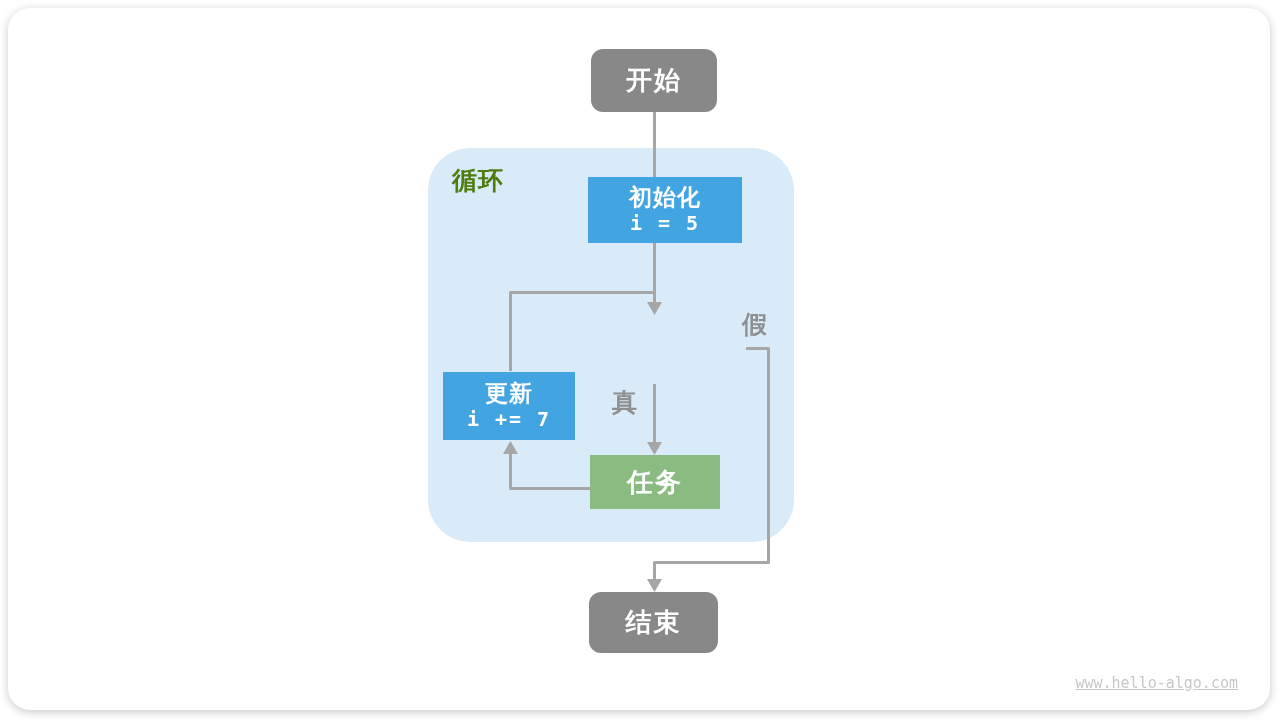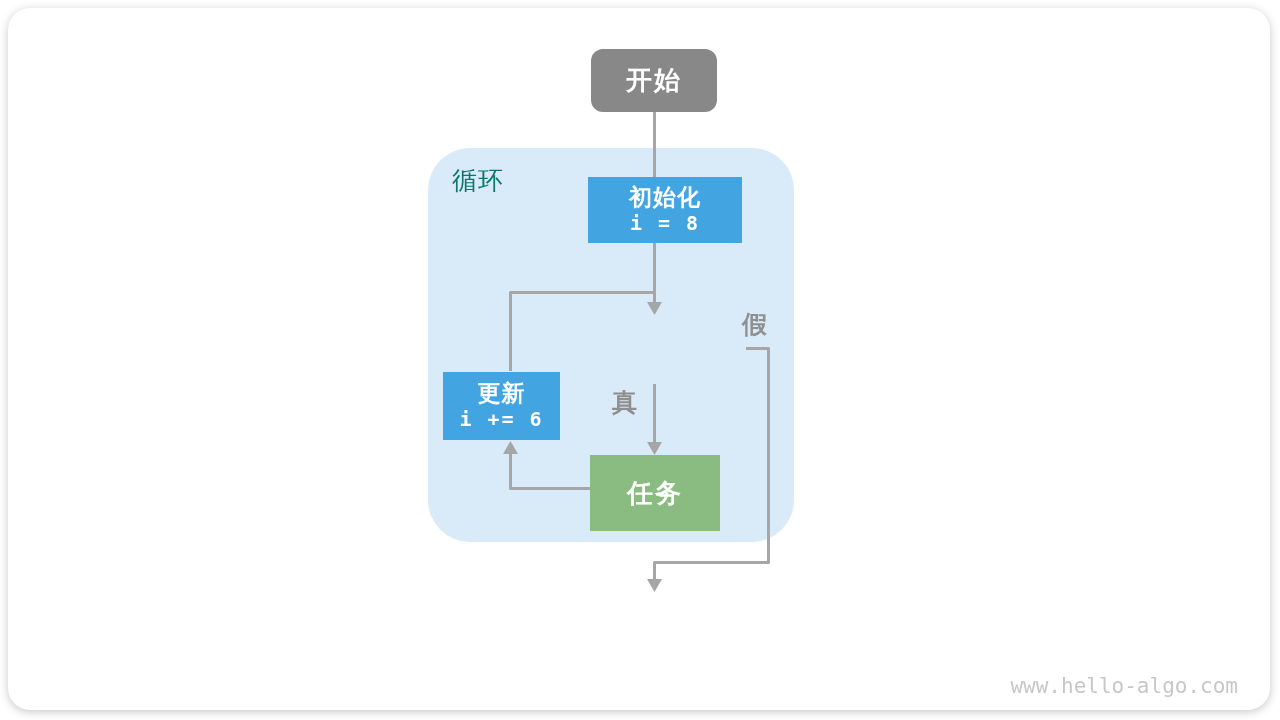--- a/index.html
+++ b/index.html
@@ -82,38 +82,39 @@
     position: absolute;
     z-index: 3;
     color: #8F8F8F;
     font-size: 25px;
     font-weight: 700;
   }
   .loop-label {
     position: absolute;
     left: 452px; top: 164px;
     z-index: 3;
-    color: #0f766e;
+    color: #4d7c0f;
     font-size: 25px;
-    font-weight: 400;
+    font-weight: 700;
     letter-spacing: 1px;
   }
   .watermark {
     position: absolute;
     right: 42px; top: 674px;
     z-index: 3;
     color: #C7C7C7;
     font-family: "DejaVu Sans Mono", monospace;
-    font-size: 21px;
+    font-size: 15px;
+    text-decoration: underline;
   }
   #node-start  { left: 591px; top: 49px;  width: 126px; height: 63px; }
   #node-init   { left: 588px; top: 177px; width: 154px; height: 66px; }
   #node-cond   { left: 563px; top: 315px; width: 182px; height: 68px; }
-  #node-update { left: 443px; top: 372px; width: 117px; height: 68px; }
-  #node-task   { left: 590px; top: 455px; width: 130px; height: 76px; }
+  #node-update { left: 443px; top: 372px; width: 132px; height: 68px; }
+  #node-task   { left: 590px; top: 455px; width: 130px; height: 54px; }
   #node-end    { left: 589px; top: 592px; width: 129px; height: 61px; }
   #label-false { left: 742px; top: 308px; }
   #label-true  { left: 612px; top: 386px; }
 </style>
 </head>
 <body>
 
 <div class="card"></div>
 
 <div class="stage">
@@ -137,32 +138,35 @@
   </svg>
 
   <div class="loop-label">循环</div>
 
   <div id="node-start" class="node terminal">
     <span>开始</span>
   </div>
 
   <div id="node-init" class="node process">
     <span class="title">初始化</span>
-    <span class="code">i = 8</span>
+    <span class="code">i = 5</span>
   </div>
 
 
   <div id="label-false" class="edge-label">假</div>
   <div id="label-true" class="edge-label">真</div>
 
   <div id="node-update" class="node process">
     <span class="title">更新</span>
-    <span class="code">i += 6</span>
+    <span class="code">i += 7</span>
   </div>
 
   <div id="node-task" class="node task">
     <span>任务</span>
   </div>
 
+  <div id="node-end" class="node terminal">
+    <span>结束</span>
+  </div>
 
   <div class="watermark">www.hello-algo.com</div>
 
 </div>
 
 </body></html>

